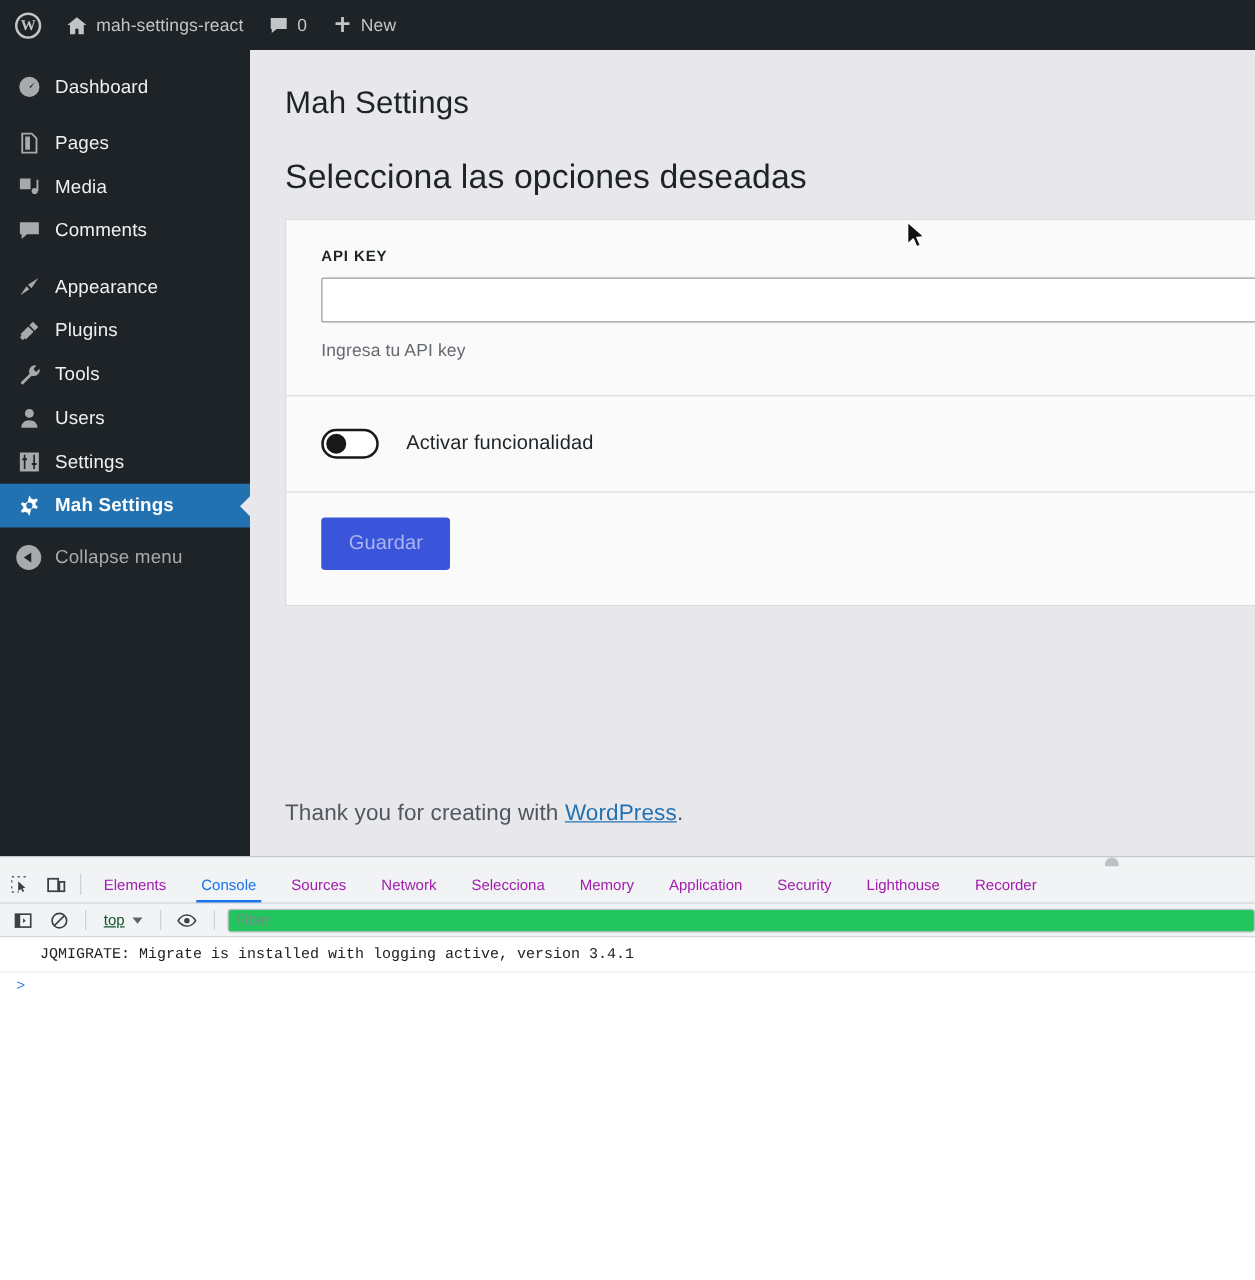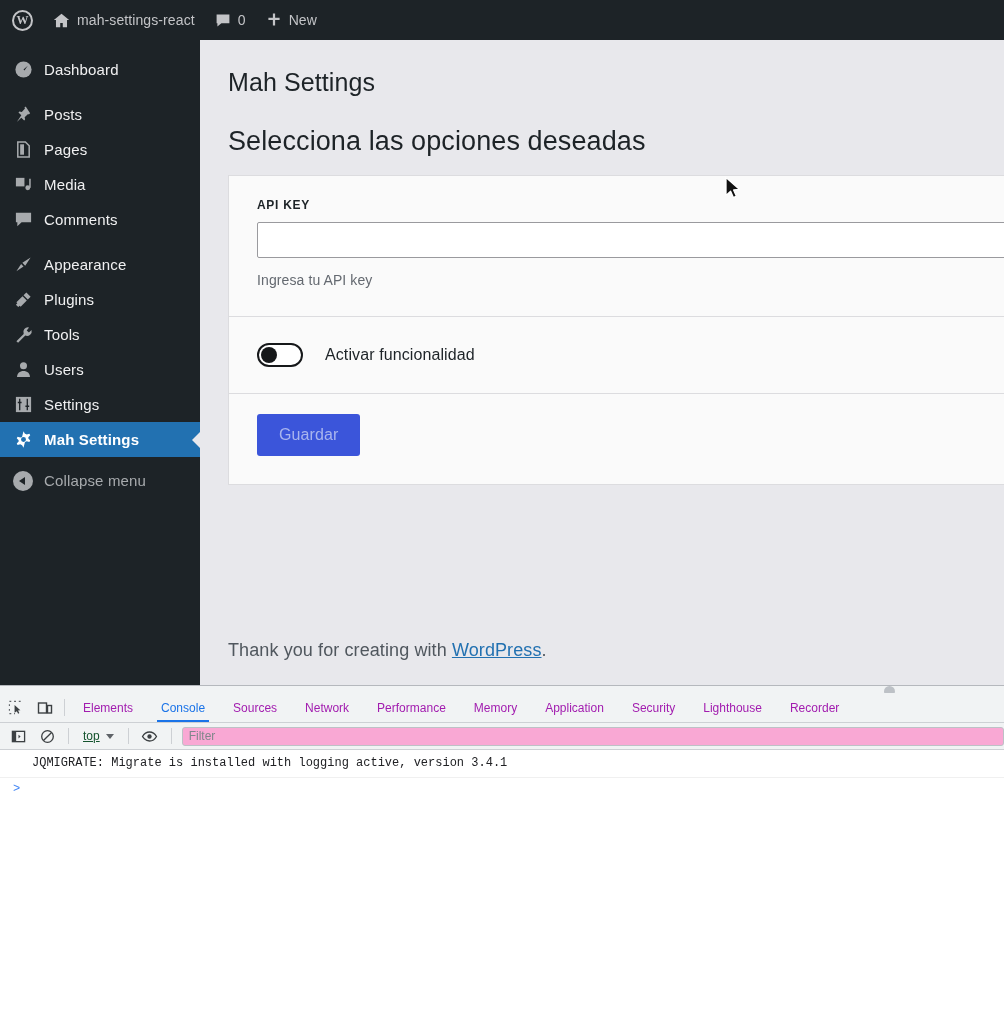--- a/index.html
+++ b/index.html
@@ -198,21 +198,21 @@
     font-size:12px; color:#14532d; padding:0 6px; height:20px;text-decoration:underline;
   }
   .ctx-caret {
     width:0; height:0;
     border-left:4px solid transparent;
     border-right:4px solid transparent;
     border-top:5px solid #5f6368;
   }
   .filter-input {
     flex:1; height:19px; margin-left:2px; margin-right:0;
-    border:1px solid #bdc1c6; border-radius:3px; background:#f9a8d4;
+    border:1px solid #bdc1c6; border-radius:3px; background:#22c55e;
     font-family:"Liberation Sans", sans-serif; font-size:12px;
     color:#3c4043; padding:0 6px; outline:none;
   }
   .filter-input::placeholder { color:#80868b; }
   #dt-console {
     position:absolute; left:0; top:64px; width:1004px; height:275px;
     background:#fff; overflow:hidden;
   }
   .console-msg {
     font-family:"Liberation Mono", monospace; font-size:12px;
@@ -266,28 +266,20 @@
       <span class="mi-icon">
         <svg width="19" height="19" viewBox="0 0 20 20">
             <circle cx="10" cy="10" r="8.5"></circle>
             <path fill="#1d2327" d="M10 10 14.5 6 11 11z"></path>
           </svg>
       </span>
       <span class="mi-label">Dashboard</span>
     </div>
     <div class="menu-sep"></div>
 
-    <div class="menu-item">
-      <span class="mi-icon">
-        <svg width="19" height="19" viewBox="0 0 20 20">
-            <path d="M12.3 1.5 10.9 3l.7.7-3.4 3.6-2.5-.5-1 1 3 3L3 18l4.7-4.7 3 3 1-1-.5-2.5 3.6-3.4.7.7 1.5-1.4z"></path>
-          </svg>
-      </span>
-      <span class="mi-label">Posts</span>
-    </div>
 
     <div class="menu-item">
       <span class="mi-icon">
         <svg width="19" height="19" viewBox="0 0 20 20">
             <path d="M4 2h8l4 4v12H4z" fill="none" stroke="#a7aaad" stroke-width="1.6"></path>
             <path d="M6.5 4.5h4v11h-4z"></path>
           </svg>
       </span>
       <span class="mi-label">Pages</span>
     </div>
@@ -433,21 +425,21 @@
         <rect x="1.5" y="3" width="8" height="10" fill="none" stroke="#3c4043" stroke-width="1.4"></rect>
         <rect x="10.5" y="5.5" width="4" height="7.5" fill="none" stroke="#3c4043" stroke-width="1.4"></rect>
       </svg>
     </span>
     <span class="dt-divider"></span>
 
     <span class="dt-tab">Elements</span>
     <span class="dt-tab active">Console</span>
     <span class="dt-tab">Sources</span>
     <span class="dt-tab">Network</span>
-    <span class="dt-tab">Performance</span>
+    <span class="dt-tab">Selecciona</span>
     <span class="dt-tab">Memory</span>
     <span class="dt-tab">Application</span>
     <span class="dt-tab">Security</span>
     <span class="dt-tab">Lighthouse</span>
     <span class="dt-tab">Recorder</span>
   </div>
 
   <div id="dt-consolebar">
     <span class="cb-btn">
       <svg width="15" height="15" viewBox="0 0 16 16">

